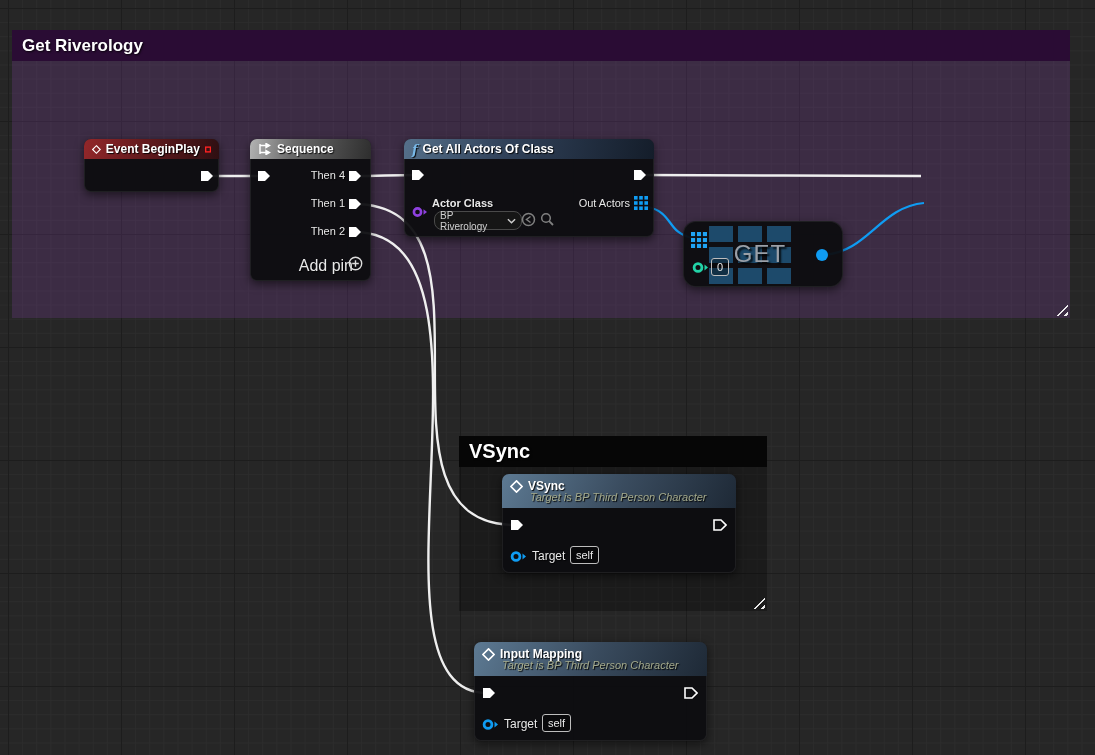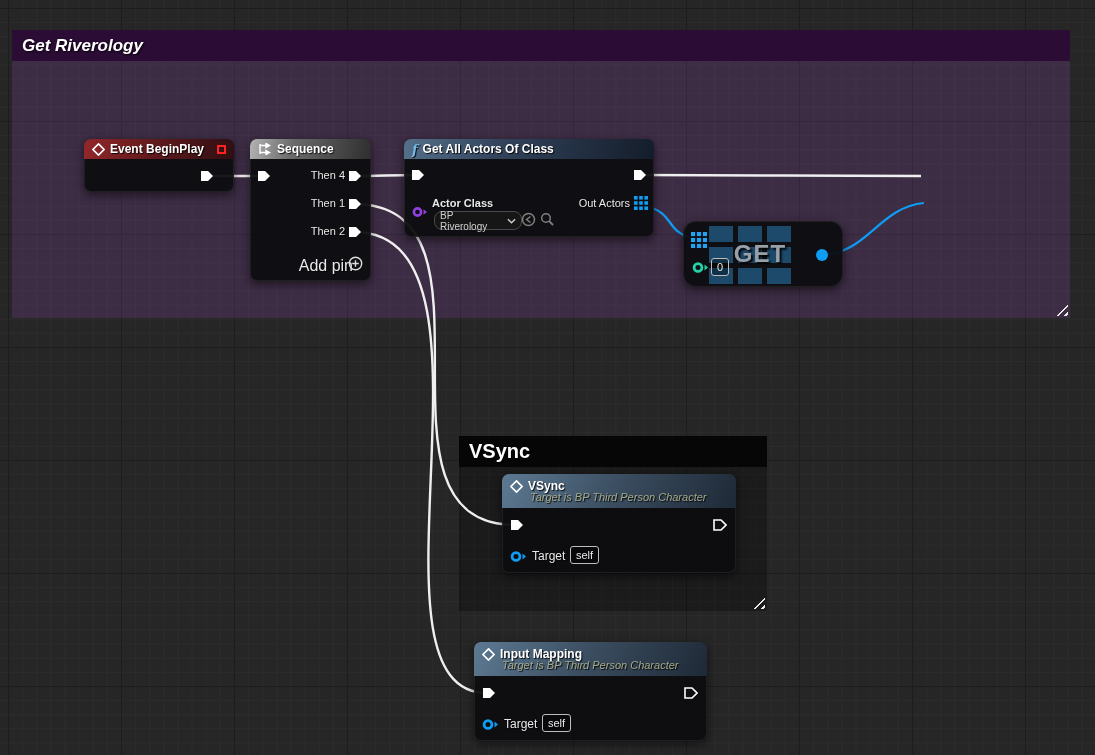--- a/index.html
+++ b/index.html
@@ -59,29 +59,29 @@
     color:#cfcfcf;font-size:10px;padding:1px 5px;height:15px;box-sizing:content-box;
   }
   svg{display:block;}
   .wirelayer{position:absolute;inset:0;z-index:2;pointer-events:none;}
   
   .get-node{border-radius:13px;}
   .get-watermark{position:absolute;left:26px;top:5px;display:grid;
     grid-template-columns:repeat(3,24px);grid-template-rows:repeat(3,16px);gap:5px;}
   .get-watermark i{background:#1d4a6b;display:block;}
   .get-text{position:absolute;left:26px;top:0;width:102px;height:66px;display:flex;
-    align-items:center;justify-content:center;color:#9aa0a8;font-size:24px;font-weight:bold;
+    align-items:center;justify-content:center;color:#9aa0a8;font-size:24px;font-weight:normal;
     text-shadow:2px 2px 2px rgba(0,0,0,.9);letter-spacing:1px;}
 </style>
 </head>
 <body>
 
 <div class="canvas">
 
-  <div class="comment" style="left:12px;top:30px;width:1058px;height:288px;font-style:italic;">
+  <div class="comment" style="left:12px;top:30px;width:1058px;height:288px;">
     <div class="c-header" style="background:#2a0c34;font-size:17px;">
       <span>Get Riverology</span>
     </div>
     <div class="c-body" style="top:31px;background:rgba(126,62,158,0.25);"></div>
     <div class="resize-handle"></div>
   </div>
 
   <div class="comment" style="left:459px;top:436px;width:308px;height:175px;">
     <div class="c-header" style="background:#060606;font-size:20px;">
       <span>VSync</span>
@@ -93,21 +93,21 @@
   <svg class="wirelayer" width="1095" height="755" viewBox="0 0 1095 755">
     <path d="M208,176 C230,176 241,176 262,176" stroke="#efefef" stroke-width="2.4" fill="none"></path>
     <path d="M354,176 C378,176 392,175 416,175" stroke="#efefef" stroke-width="2.4" fill="none"></path>
     <path d="M641,175 C745,175 818,176 921,176" stroke="#efefef" stroke-width="2.4" fill="none"></path>
     <path d="M354,204 C516,204 354,525 515,525" stroke="#efefef" stroke-width="2.4" fill="none"></path>
     <path d="M354,232 C520,232 350,693 487,693" stroke="#efefef" stroke-width="2.4" fill="none"></path>
     <path d="M648,207 C674,213 666,232 692,238" stroke="#0f9cf3" stroke-width="2.2" fill="none"></path>
     <path d="M824,255 C868,252 880,207 924,203" stroke="#0f9cf3" stroke-width="2.2" fill="none"></path>
   </svg>
 
-  <div class="node" style="left:84px;top:139px;width:150px;height:53px;">
+  <div class="node" style="left:84px;top:139px;width:135px;height:53px;">
     <div class="node-header hdr-event">
       <svg width="13" height="13" viewBox="0 0 14 14">
         <polygon points="7,1 13,7 7,13 1,7" fill="none" stroke="#fff" stroke-width="1.8"></polygon>
       </svg>
       <span>Event BeginPlay</span>
       <svg width="9" height="9" viewBox="0 0 9 9" style="margin-left:auto">
         <rect x="1" y="1" width="7" height="7" fill="none" stroke="#ff2222" stroke-width="2"></rect>
       </svg>
     </div>
     <svg class="abs" style="left:116px;top:30px;" width="14" height="14" viewBox="0 0 14 14">

